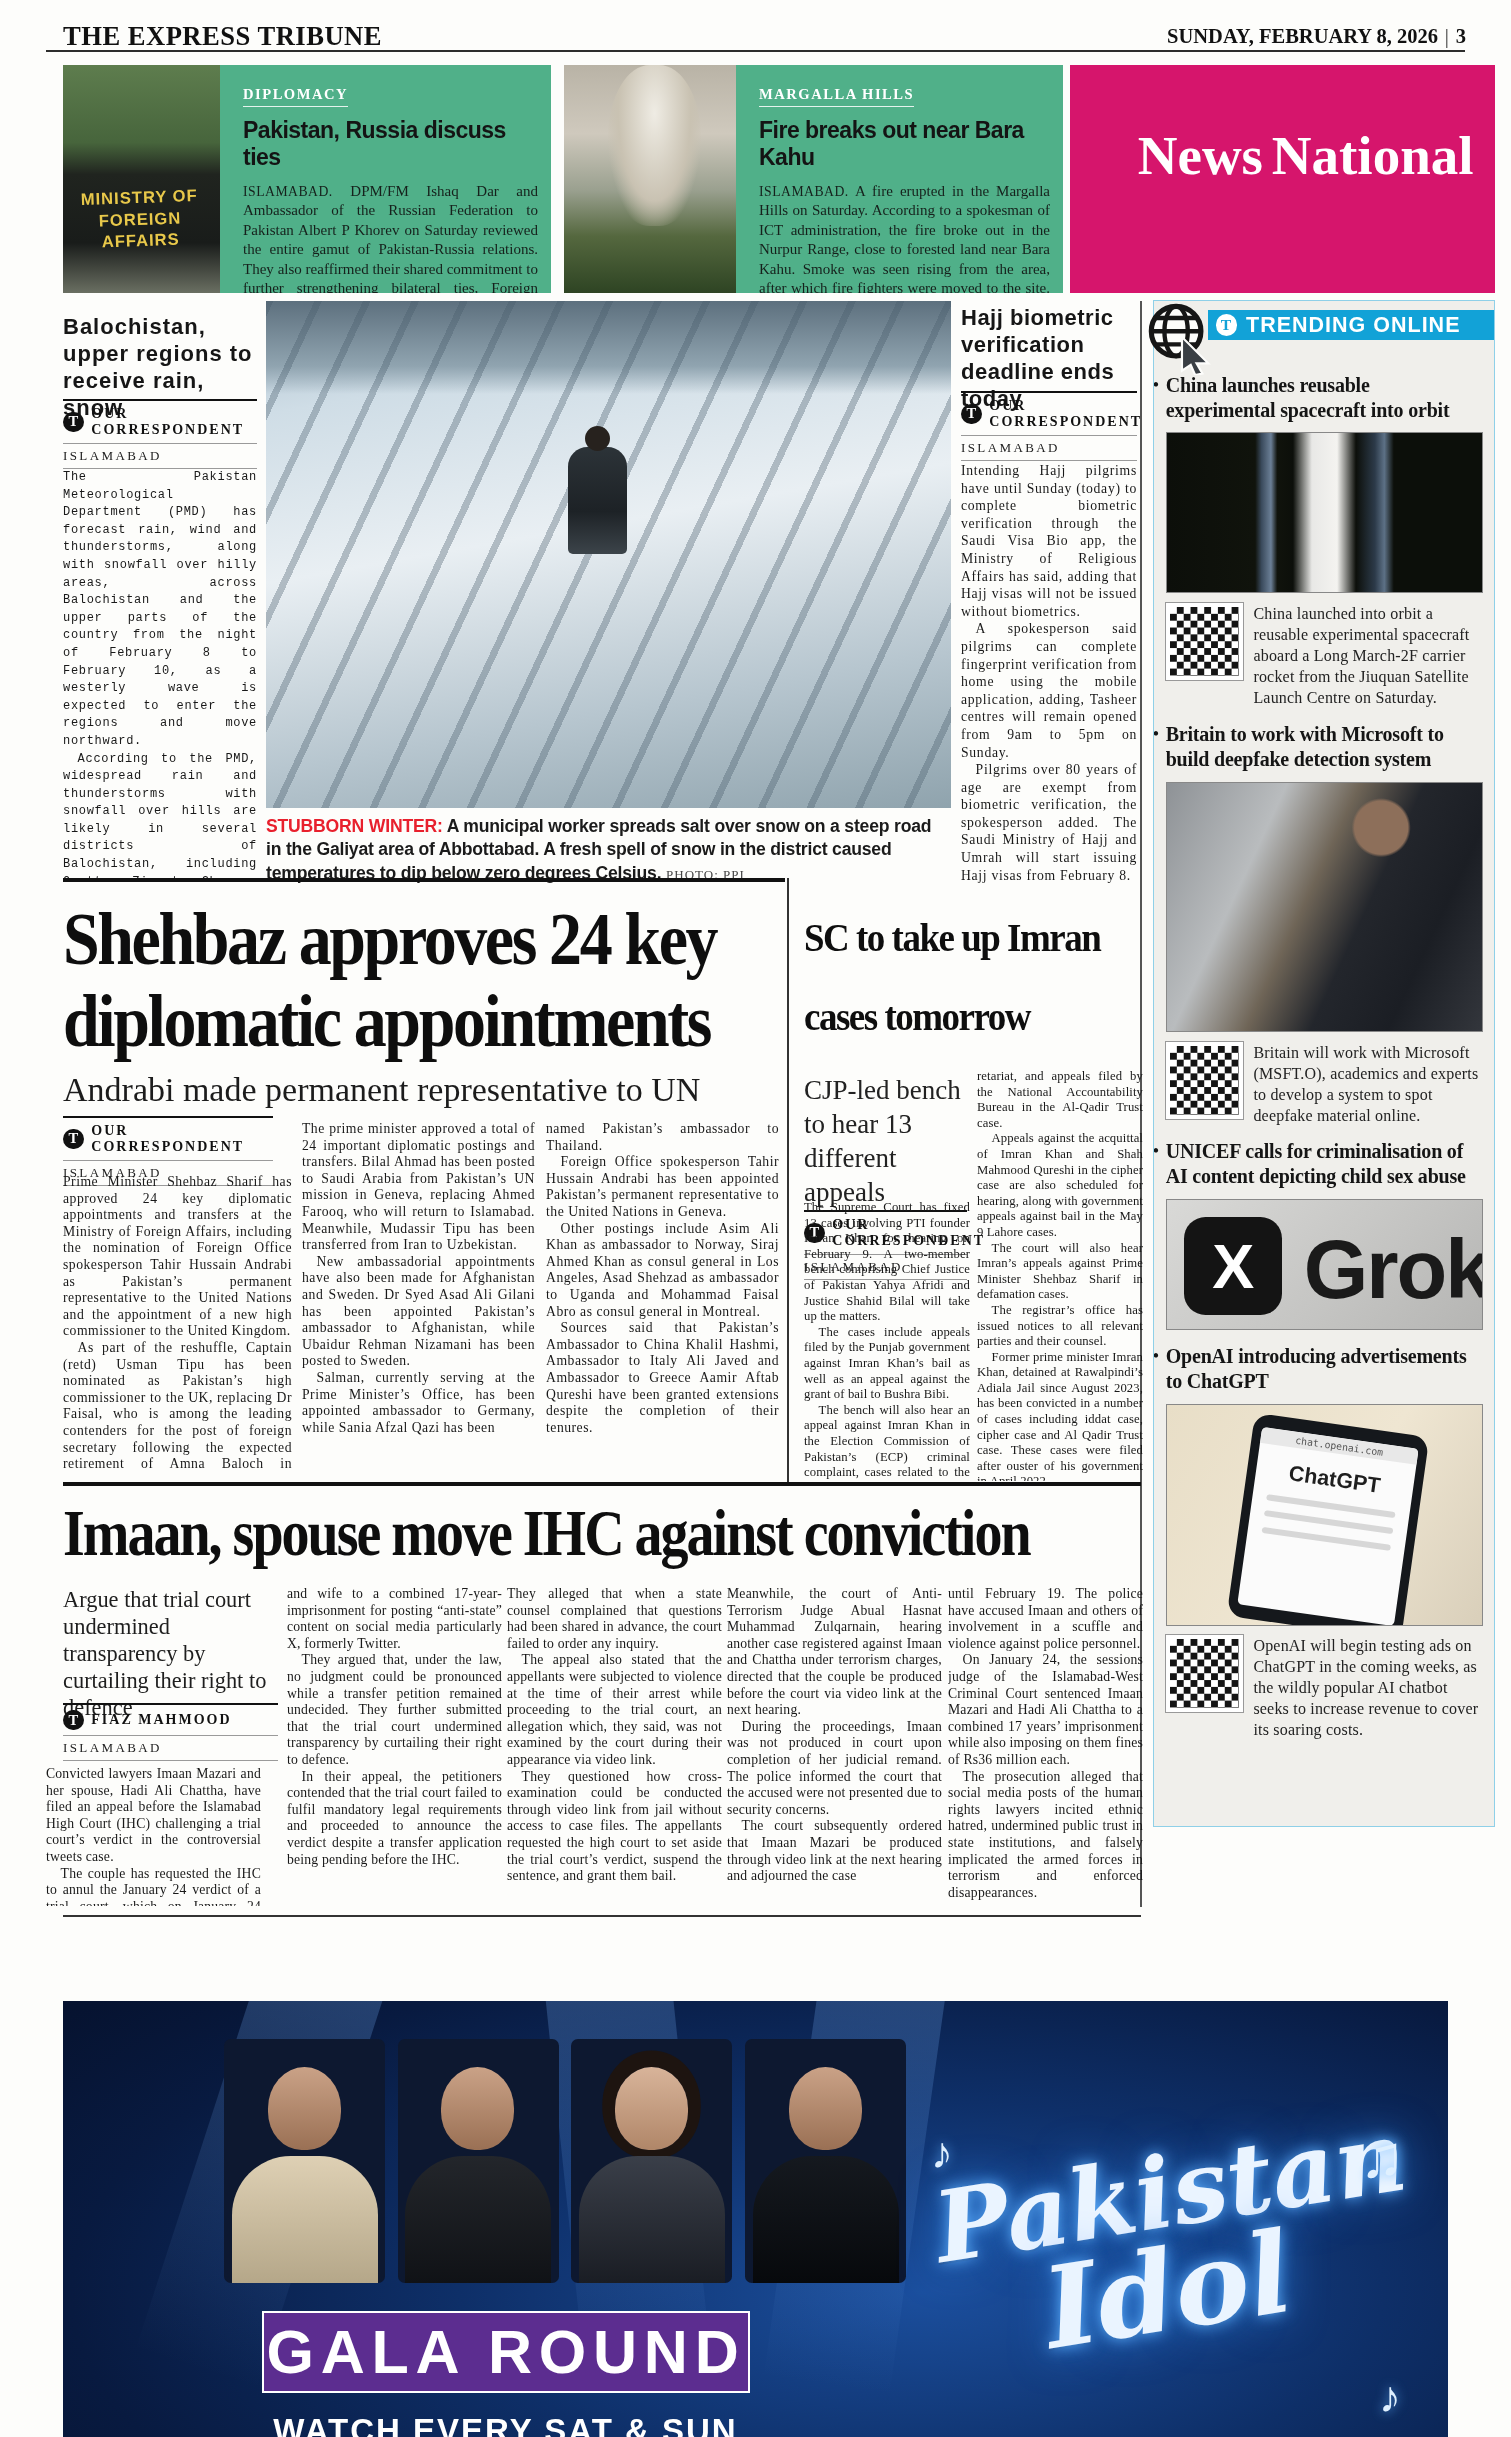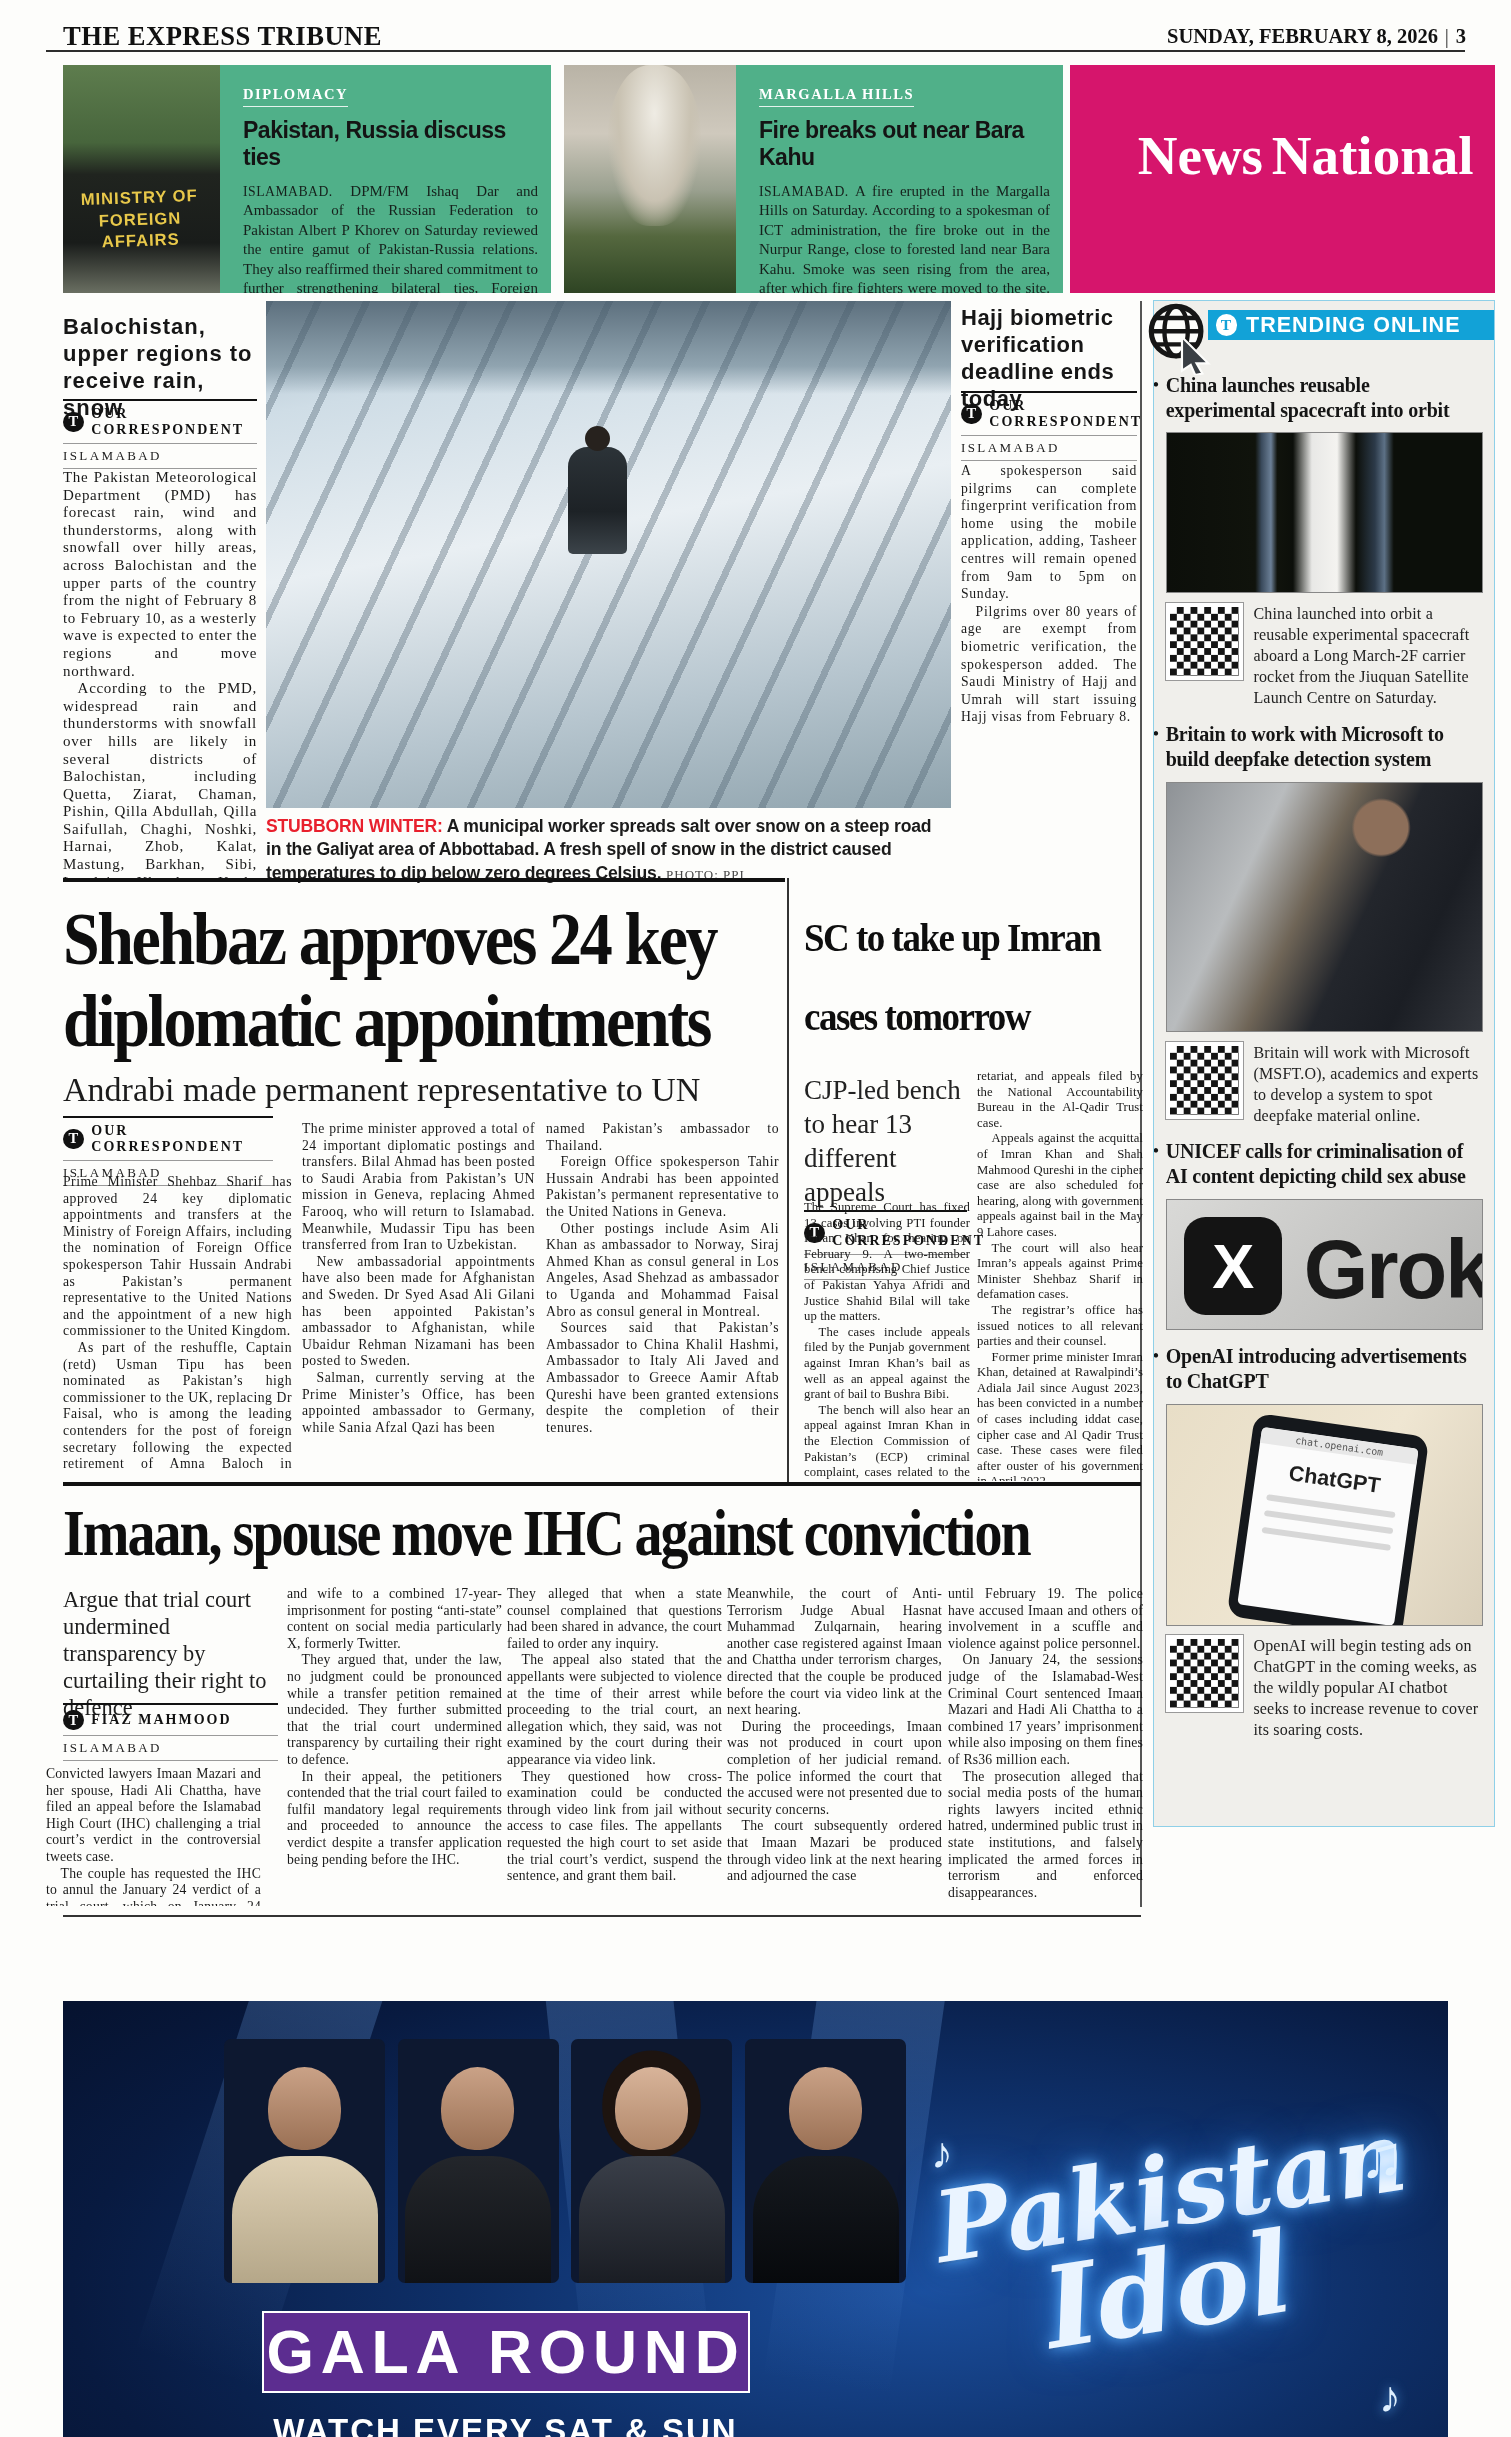--- a/index.html
+++ b/index.html
@@ -54,21 +54,21 @@
       align-items:center; justify-content:center; font-size:14.6px; font-weight:700; flex:0 0 auto;}
   .byline .nm { font-weight:700; font-size:14px; letter-spacing:2px; color:#111; }
   .byline .loc { padding:3.9px 0; border-bottom:1px solid #9a9a9a; font-size:13px; letter-spacing:2.4px; color:#222; }
   .body-col p { text-align:justify; color:#191919; }
   .body-col p + p { text-indent:14.6px; }
 
   
   .weather-head { position:absolute; left:63px; top:313px; width:195px; font-size:22px; line-height:27px; letter-spacing:1px;}
   .weather-by { position:absolute; left:63px; top:399px; width:194px; }
   .weather-body { position:absolute; left:63px; top:469px; width:194px; height:411px; overflow:hidden; }
-  .weather-body p { font-size:15px; line-height:17.6px; letter-spacing:0.7px; }
+  .weather-body p { font-size:12px; line-height:17.6px; letter-spacing:0.7px;font-family:Liberation Mono, monospace; }
 
   
   .snow-photo { position:absolute; left:266px; top:301px; width:685px; height:507px; overflow:hidden;
       background: linear-gradient(170deg,#a9bdcb 0%, #cfdde6 18%, #e9eff3 45%, #b7c6cf 75%, #8fa3ad 100%); }
   .snow-photo .tracks { position:absolute; inset:0;
       background: repeating-linear-gradient(115deg, rgba(70,90,105,.35) 0 6.8px, rgba(255,255,255,0) 6.8px 44px); }
   .snow-photo .bank { position:absolute; left:0; top:0; width:100%; height:93px;
       background:linear-gradient(180deg,#5d707e,#90a4b0 70%,rgba(255,255,255,0)); }
   .worker { position:absolute; left:302px; top:146px; width:59px; height:107px; border-radius:19.5px 19.5px 4.9px 4.9px;
       background:linear-gradient(180deg,#2c3338 0%,#1d2226 60%,#3c444a 100%); }
@@ -268,20 +268,21 @@
 
   <div class="hajj-head hl-sans">Hajj biometric verification deadline ends today</div>
   <div class="hajj-by byline">
     <div class="name-row">
         <span class="tb">T</span>
       <span class="nm">OUR CORRESPONDENT</span>
       </div>
     <div class="loc">ISLAMABAD</div>
   </div>
   <div class="hajj-body body-col">
+      <p>Intending Hajj pilgrims have until Sunday (today) to complete biometric verification through the Saudi Visa Bio app, the Ministry of Religious Affairs has said, adding that Hajj visas will not be issued without biometrics.</p>
       <p>A spokesperson said pilgrims can complete fingerprint verification from home using the mobile application, adding, Tasheer centres will remain opened from 9am to 5pm on Sunday.</p>
       <p>Pilgrims over 80 years of age are exempt from biometric verification, the spokesperson added. The Saudi Ministry of Hajj and Umrah will start issuing Hajj visas from February 8.</p>
     </div>
 
   <div class="vrule-main"></div>
 
   <div class="rule-heavy shz-rule"></div>
   <div class="shz-head">Shehbaz approves 24 key diplomatic appointments</div>
   <div class="shz-sub">Andrabi made permanent representative to UN</div>
   <div class="shz-by byline">

